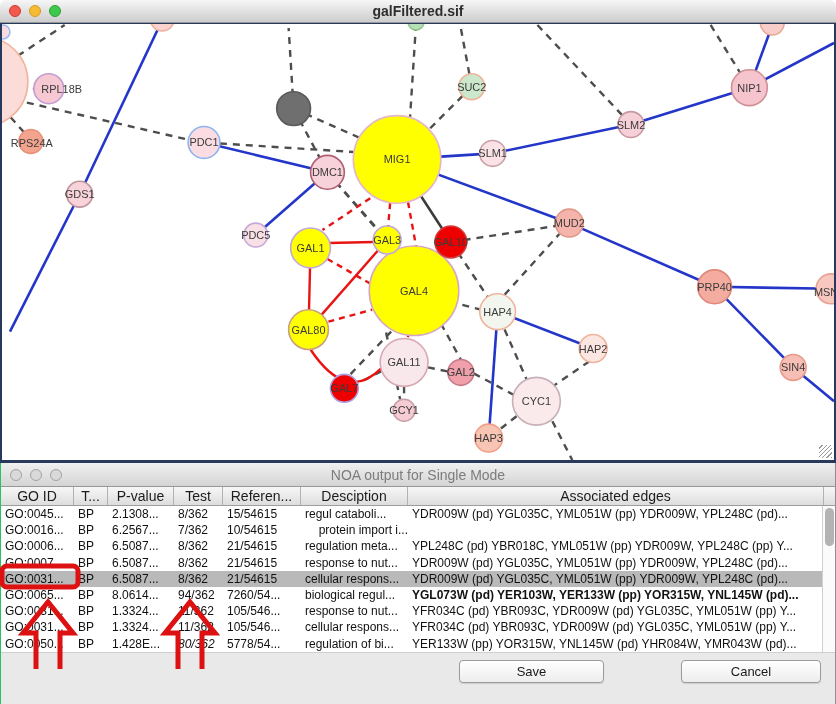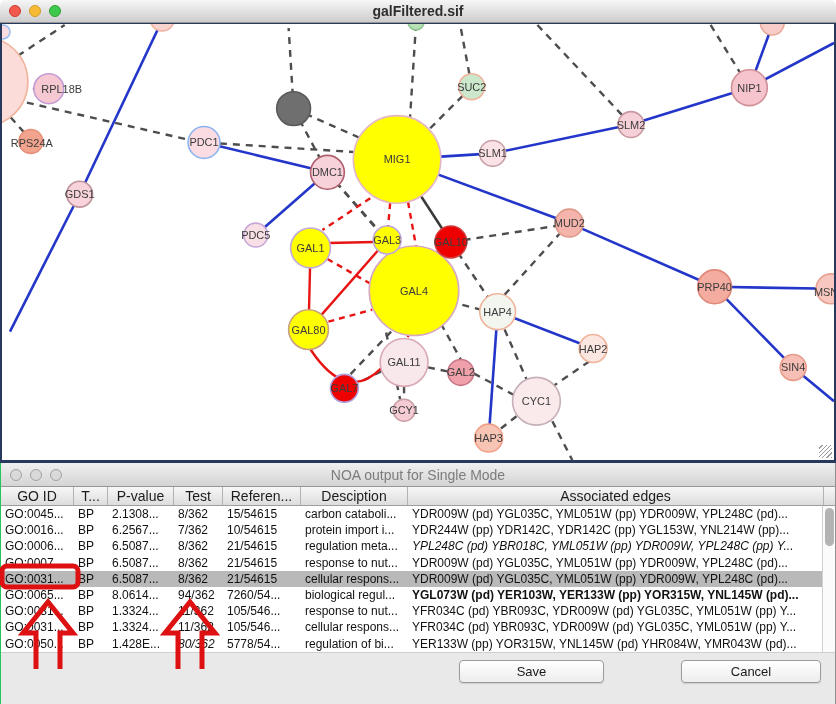--- a/index.html
+++ b/index.html
@@ -201,40 +201,39 @@
       <div class="hcell" style="width: 416px;">Associated edges</div>
     </div>
   <div id="table-body">
     <div id="rows-container">
         <div class="trow">
           <div class="tcell" style="width: 73px;">GO:0045...</div>
           <div class="tcell" style="width: 34px;">BP</div>
           <div class="tcell" style="width: 66px;">2.1308...</div>
           <div class="tcell" style="width: 49px;">8/362</div>
           <div class="tcell" style="width: 78px;">15/54615</div>
-          <div class="tcell" style="width: 107px;">carbon cataboli...</div>
+          <div class="tcell" style="width: 107px;">regul cataboli...</div>
           <div class="tcell" style="width: 416px;">YDR009W (pd) YGL035C, YML051W (pp) YDR009W, YPL248C (pd)...</div>
         </div>
         <div class="trow">
           <div class="tcell" style="width: 73px;">GO:0016...</div>
           <div class="tcell" style="width: 34px;">BP</div>
           <div class="tcell" style="width: 66px;">6.2567...</div>
           <div class="tcell" style="width: 49px;">7/362</div>
           <div class="tcell" style="width: 78px;">10/54615</div>
-          <div class="tcell" style="width: 107px;">protein import i...</div>
-          <div class="tcell" style="width: 416px;">YDR244W (pp) YDR142C, YDR142C (pp) YGL153W, YNL214W (pp)...</div>
+          <div class="tcell" style="width: 107px; text-align: right;">protein import i...</div>
         </div>
         <div class="trow">
           <div class="tcell" style="width: 73px;">GO:0006...</div>
           <div class="tcell" style="width: 34px;">BP</div>
           <div class="tcell" style="width: 66px;">6.5087...</div>
           <div class="tcell" style="width: 49px;">8/362</div>
           <div class="tcell" style="width: 78px;">21/54615</div>
           <div class="tcell" style="width: 107px;">regulation meta...</div>
-          <div class="tcell" style="width: 416px; font-style: italic;">YPL248C (pd) YBR018C, YML051W (pp) YDR009W, YPL248C (pp) Y...</div>
+          <div class="tcell" style="width: 416px;">YPL248C (pd) YBR018C, YML051W (pp) YDR009W, YPL248C (pp) Y...</div>
         </div>
         <div class="trow">
           <div class="tcell" style="width: 73px;">GO:0007...</div>
           <div class="tcell" style="width: 34px;">BP</div>
           <div class="tcell" style="width: 66px;">6.5087...</div>
           <div class="tcell" style="width: 49px;">8/362</div>
           <div class="tcell" style="width: 78px;">21/54615</div>
           <div class="tcell" style="width: 107px;">response to nut...</div>
           <div class="tcell" style="width: 416px;">YDR009W (pd) YGL035C, YML051W (pp) YDR009W, YPL248C (pd)...</div>
         </div>

